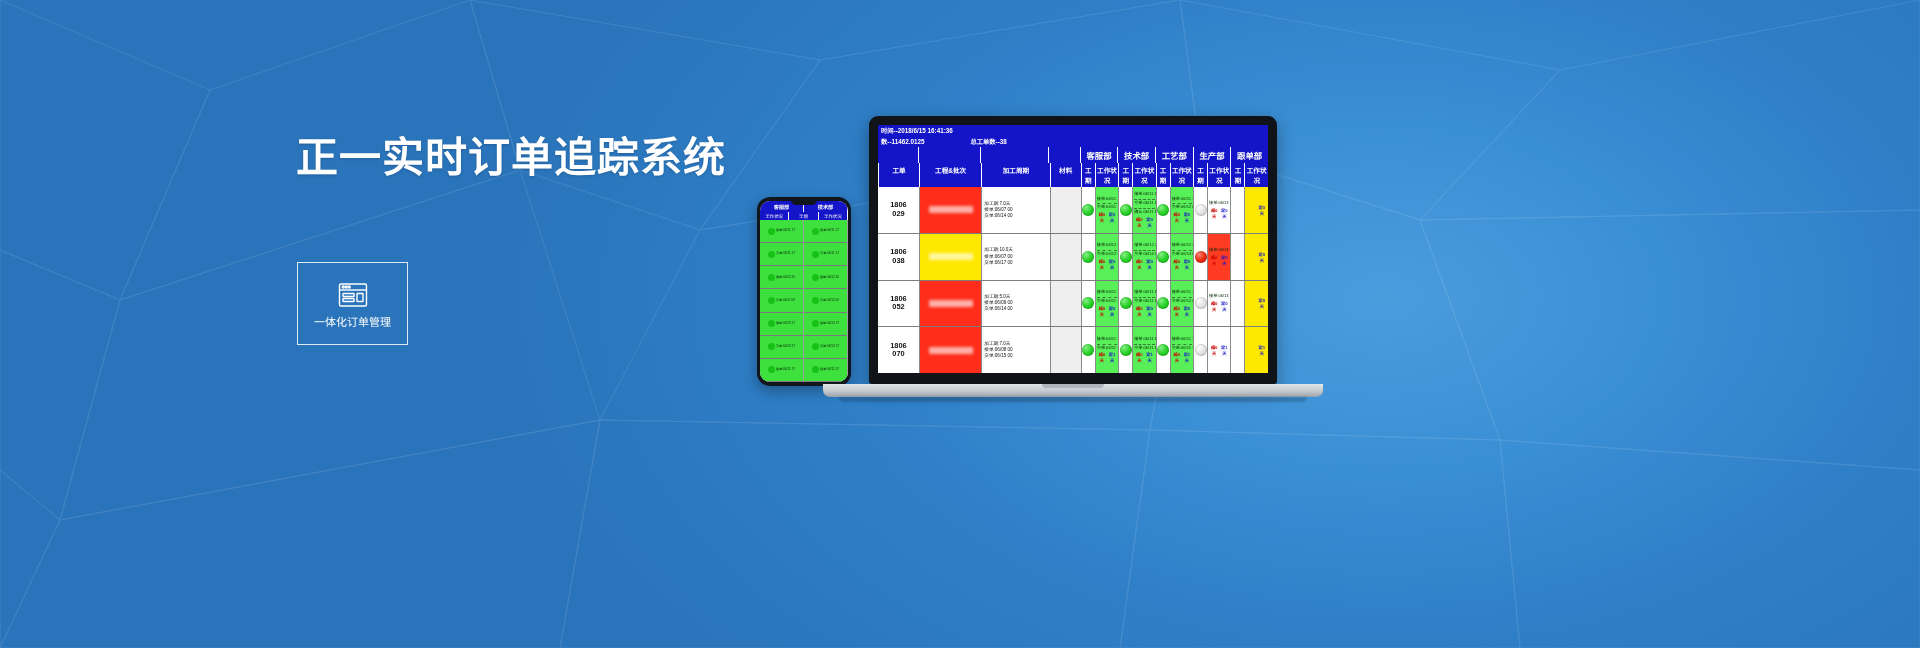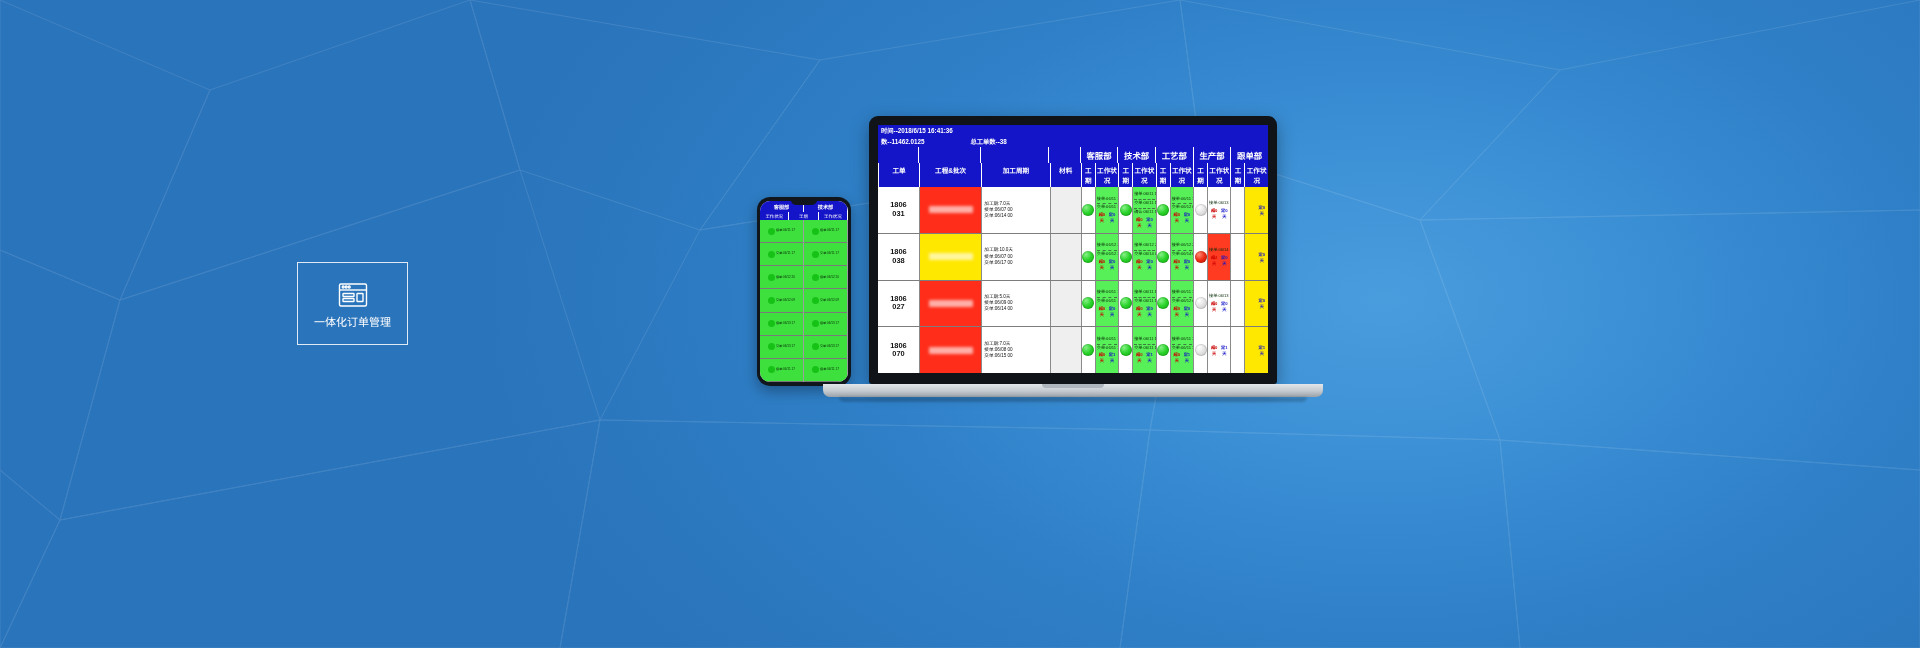--- a/index.html
+++ b/index.html
@@ -181,20 +181,21 @@
         <path d="M0,470 L60,520 L0,648 Z"></path>
         <path d="M60,520 L600,420 L560,648 L0,648 Z"></path>
         <path d="M600,420 L1150,430 L1120,648 L560,648 Z"></path>
         <path d="M1150,430 L1500,440 L1520,648 L1120,648 Z"></path>
         <path d="M1500,440 L1920,470 L1920,648 L1520,648 Z"></path>
       </g>
     </svg>
   </div>
 
   <div class="copy">
+    <div class="headline">正一实时订单追踪系统</div>
   </div>
 
   <div class="features">
 
     <div class="feature">
       <span class="ico">
         <svg width="34" height="30" viewBox="0 0 34 30" fill="none" stroke="#ffffff" stroke-width="1.4">
           <rect x="3.5" y="4" width="27" height="22" rx="1.5"></rect>
           <line x1="3.5" y1="10" x2="30.5" y2="10"></line>
           <circle cx="7.2" cy="7" r="1"></circle>
@@ -328,21 +329,21 @@
           <div class="col-cell" style="width:3.6%">工期</div>
           <div class="col-cell" style="width:6%">工作状况</div>
           <div class="col-cell" style="width:3.6%">工期</div>
           <div class="col-cell" style="width:6%">工作状况</div>
         </div>
 
         <div class="tbody" id="app-rows">
             <div class="trow">
               <div class="cell c-wo" style="width: 10.5%;">
                 <div>1806</div>
-                <div>031</div>
+                <div>029</div>
               </div>
               <div class="cell c-proj" style="width: 16%;">
                 <div class="blurbar"></div>
               </div>
               <div class="cell c-cycle" style="width: 17.5%;">
                 <div>加工期:7.0天</div>
                 <div>接单:06/07 00</div>
                 <div>交单:06/14 00</div>
               </div>
               <div class="cell c-mat" style="width: 8%;"></div>
@@ -459,21 +460,21 @@
               <div class="cell c-state yellow" style="width: 6%;">
                 <div class="badge-row">
                   <span class="bg1"></span>
                   <span class="bg2">定0天</span>
                 </div>
               </div>
             </div>
             <div class="trow">
               <div class="cell c-wo" style="width: 10.5%;">
                 <div>1806</div>
-                <div>027</div>
+                <div>052</div>
               </div>
               <div class="cell c-proj" style="width: 16%;">
                 <div class="blurbar"></div>
               </div>
               <div class="cell c-cycle" style="width: 17.5%;">
                 <div>加工期:5.0天</div>
                 <div>接单:06/09 00</div>
                 <div>交单:06/14 00</div>
               </div>
               <div class="cell c-mat" style="width: 8%;"></div>

